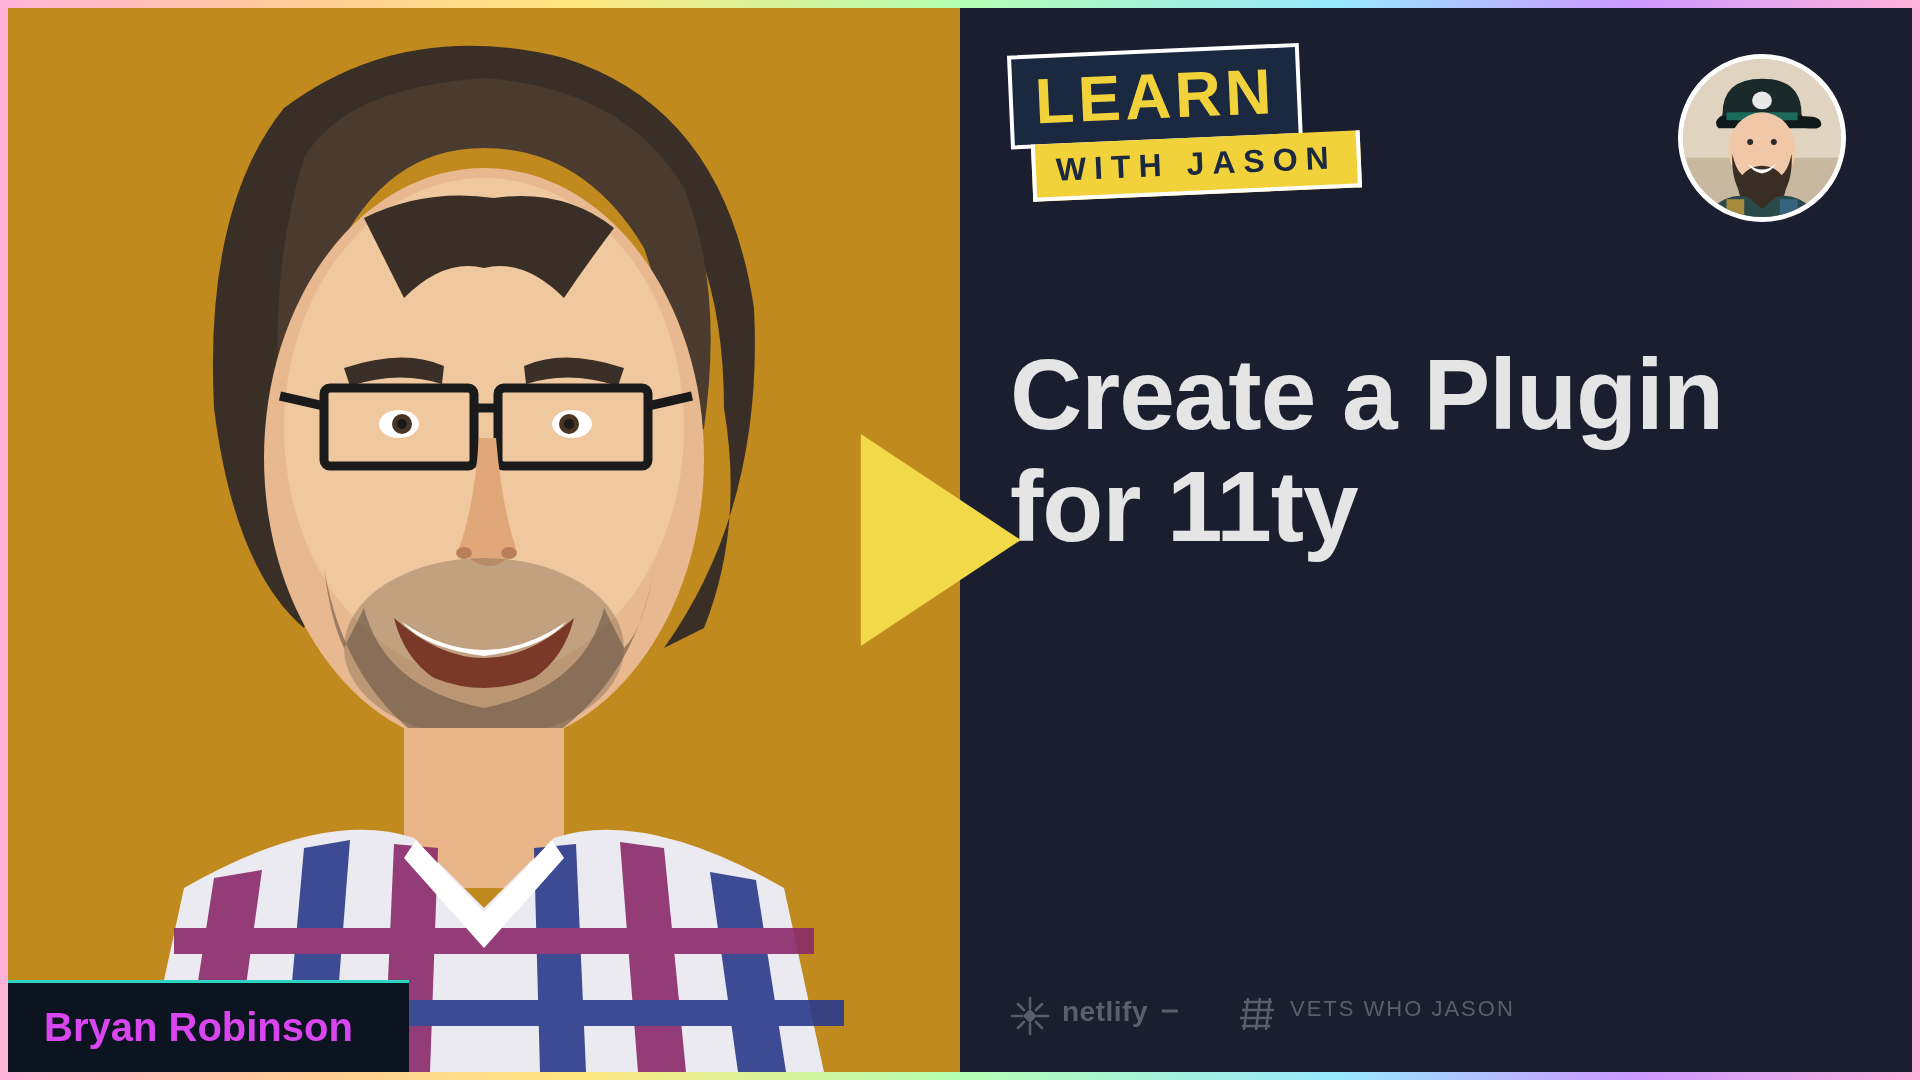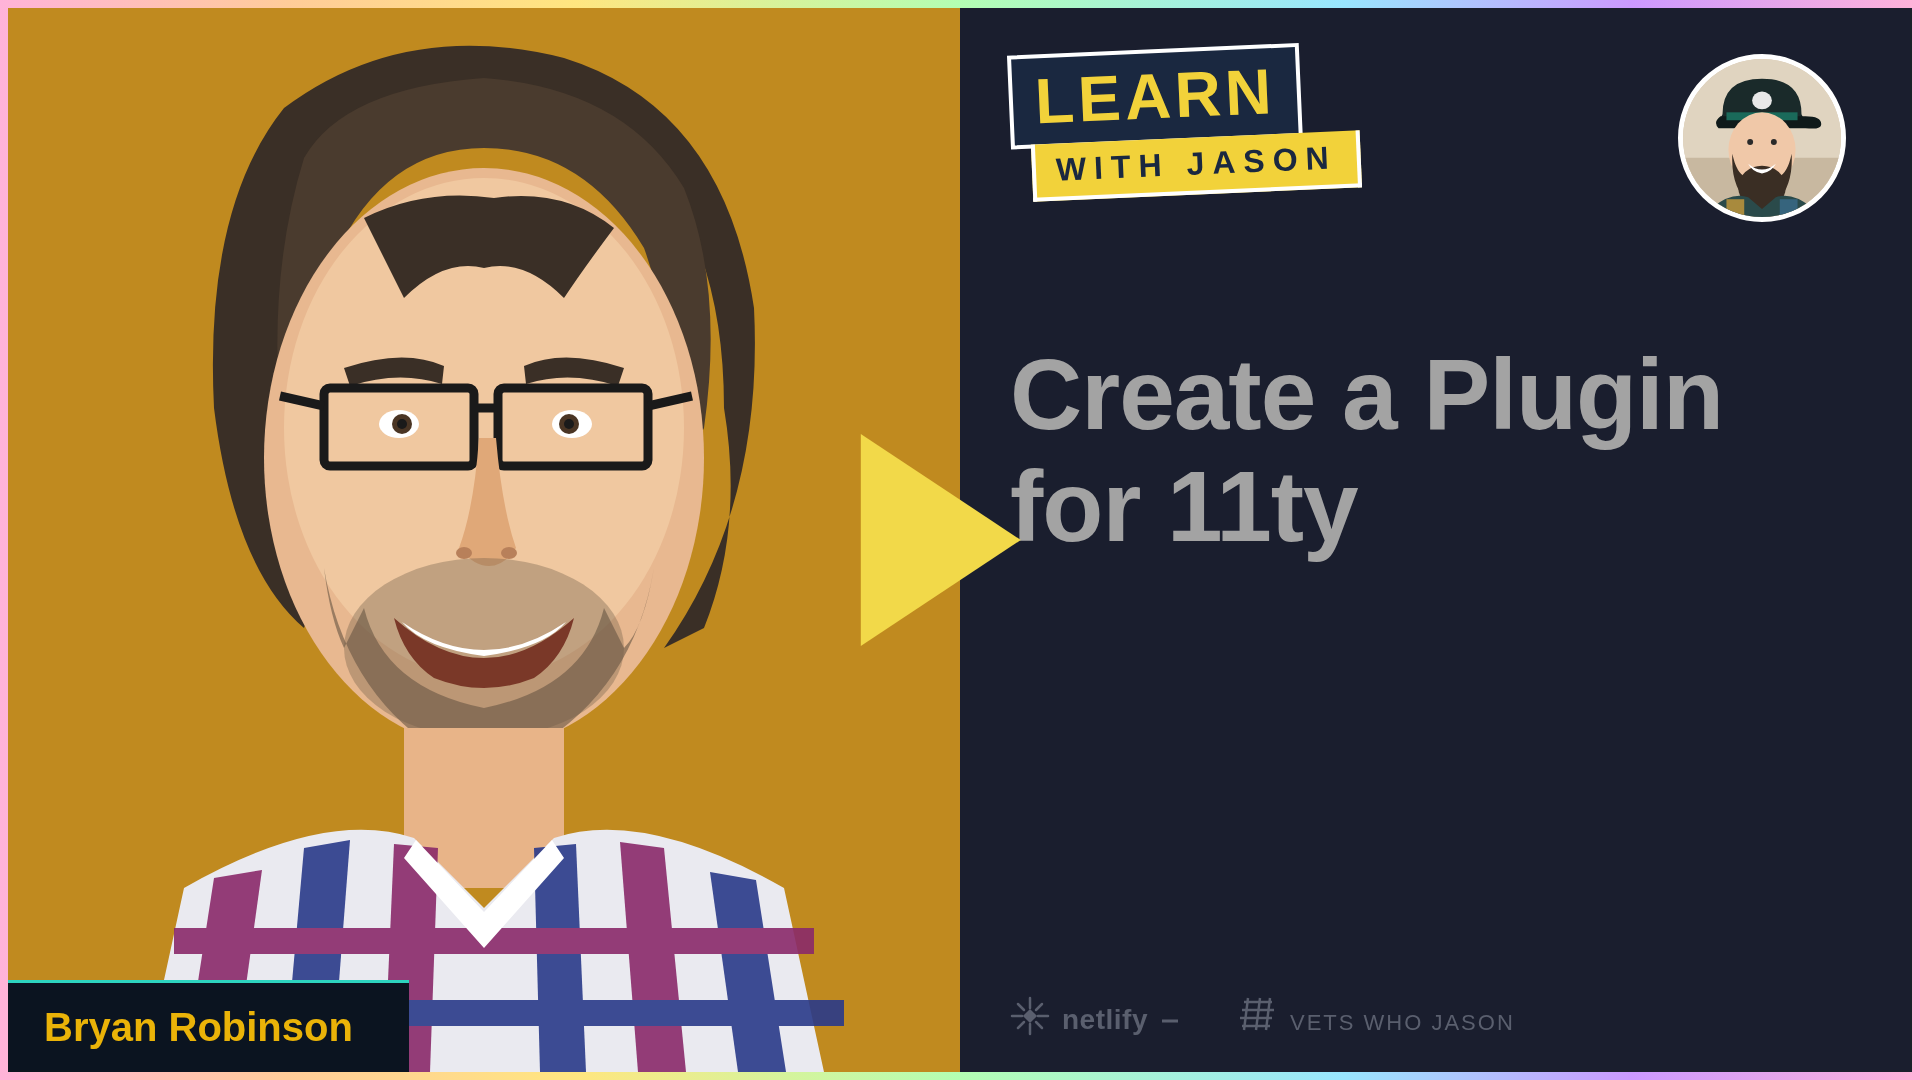--- a/index.html
+++ b/index.html
@@ -53,21 +53,21 @@
 .guest-name-badge {
   position: absolute;
   bottom: 0;
   left: 0;
   background: #0b1420;
   border-top: 3px solid #2dd4bf;
   padding: 22px 56px 22px 36px;
   z-index: 5;
 }
 .guest-name {
-  color: #eab308;
+  color: #d946ef;
   font-size: 40px;
   font-weight: 700;
 }
 .right-panel {
   width: 50%;
   height: 100%;
   background: #1a1e2e;
   position: relative;
   padding: 30px 48px 40px 48px;
 }
@@ -113,37 +113,37 @@
   border: 5px solid #ffffff;
   background: #d8c8b0;
   overflow: hidden;
 }
 .host-svg { width: 100%; height: 100%; }
 .episode-title {
   position: absolute;
   top: 330px;
   left: 50px;
   right: 60px;
-  color: #a3a3a3;
+  color: #e5e5e5;
   font-size: 100px;
   font-weight: 800;
   line-height: 1.12;
   letter-spacing: -1px;
 }
 .sponsors {
   position: absolute;
   bottom: 36px;
   left: 50px;
   display: flex;
   align-items: center;
   gap: 54px;
 }
 .sponsor {
   display: flex;
-  align-items: flex-end;
+  align-items: flex-start;
   gap: 12px;
   color: #5a5f6e;
 }
 .sponsor-icon {
   display: flex;
   align-items: center;
 }
 .sponsor-text {
   font-size: 28px;
   font-weight: 600;

